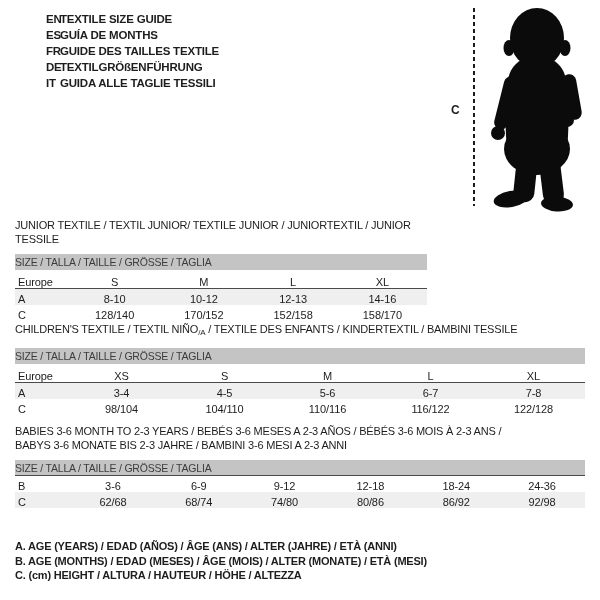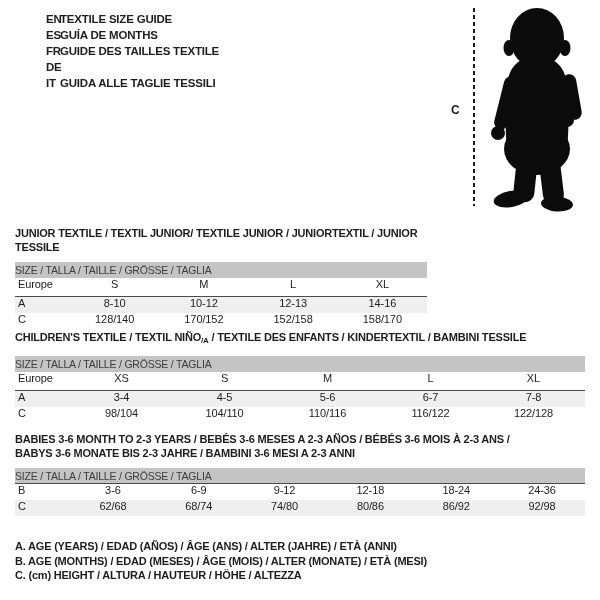--- a/index.html
+++ b/index.html
@@ -31,31 +31,31 @@
     position:absolute; left:451px; top:103px;
     font-weight:bold; font-size:12px;
   }
   .baby-svg { position:absolute; left:479px; top:2px; width:120px; height:210px; }
   
   .size-table { position:absolute; left:15px; }
   .t1 { top:218px; width:412px; }
   .t2 { top:322px; width:570px; }
   .t3 { top:424px; width:570px; }
   .table-title {
-    font-weight:bold; font-size:11px; letter-spacing:-0.2px;
-    line-height:14px; margin-bottom:8px;margin-top:8px;
+    font-weight:normal; font-size:11px; letter-spacing:-0.2px;
+    line-height:14px; margin-bottom:8px;
   }
   .table-title sub { font-size:8px; vertical-align:-2px; }
   .size-bar {
     background:var(--header_bar_bg);
     height:16px; line-height:16px;
     font-size:10.5px; color:#3c3c3c; letter-spacing:-0.2px;
   }
   .size-bar.rule-below { border-bottom:1px solid var(--rule_dark); }
-  .row { display:flex; align-items:flex-start; font-size:11px; letter-spacing:-0.1px; }
+  .row { display:flex; align-items:flex-end; font-size:11px; letter-spacing:-0.1px; }
   .row-head { height:19px; border-bottom:1px solid var(--rule_dark); }
   .row-data { height:16px; }
   .row .lbl { width:55px; padding-left:3px; }
   .row .val { flex:1; text-align:center; }
   .stripe { background:var(--stripe_bg); }
   
   .legend { position:absolute; left:15px; top:539px; }
   .legend-line { font-weight:bold; font-size:11px; line-height:14.5px; letter-spacing:-0.2px; }
 </style>
 </head>
@@ -69,20 +69,21 @@
   <div class="lang-row">
     <span class="lang-code">ES</span>
     <span>GUÍA DE MONTHS</span>
   </div>
   <div class="lang-row">
     <span class="lang-code">FR</span>
     <span>GUIDE DES TAILLES TEXTILE</span>
   </div>
   <div class="lang-row">
     <span class="lang-code">DE</span>
+    <span>TEXTILGRÖßENFÜHRUNG</span>
   </div>
   <div class="lang-row">
     <span class="lang-code">IT</span>
     <span>GUIDA ALLE TAGLIE TESSILI</span>
   </div>
 </div>
 
 <div class="dash-line"></div>
 <div class="figure-label">C</div>
 <svg class="baby-svg" viewBox="0 0 120 210" aria-hidden="true">

